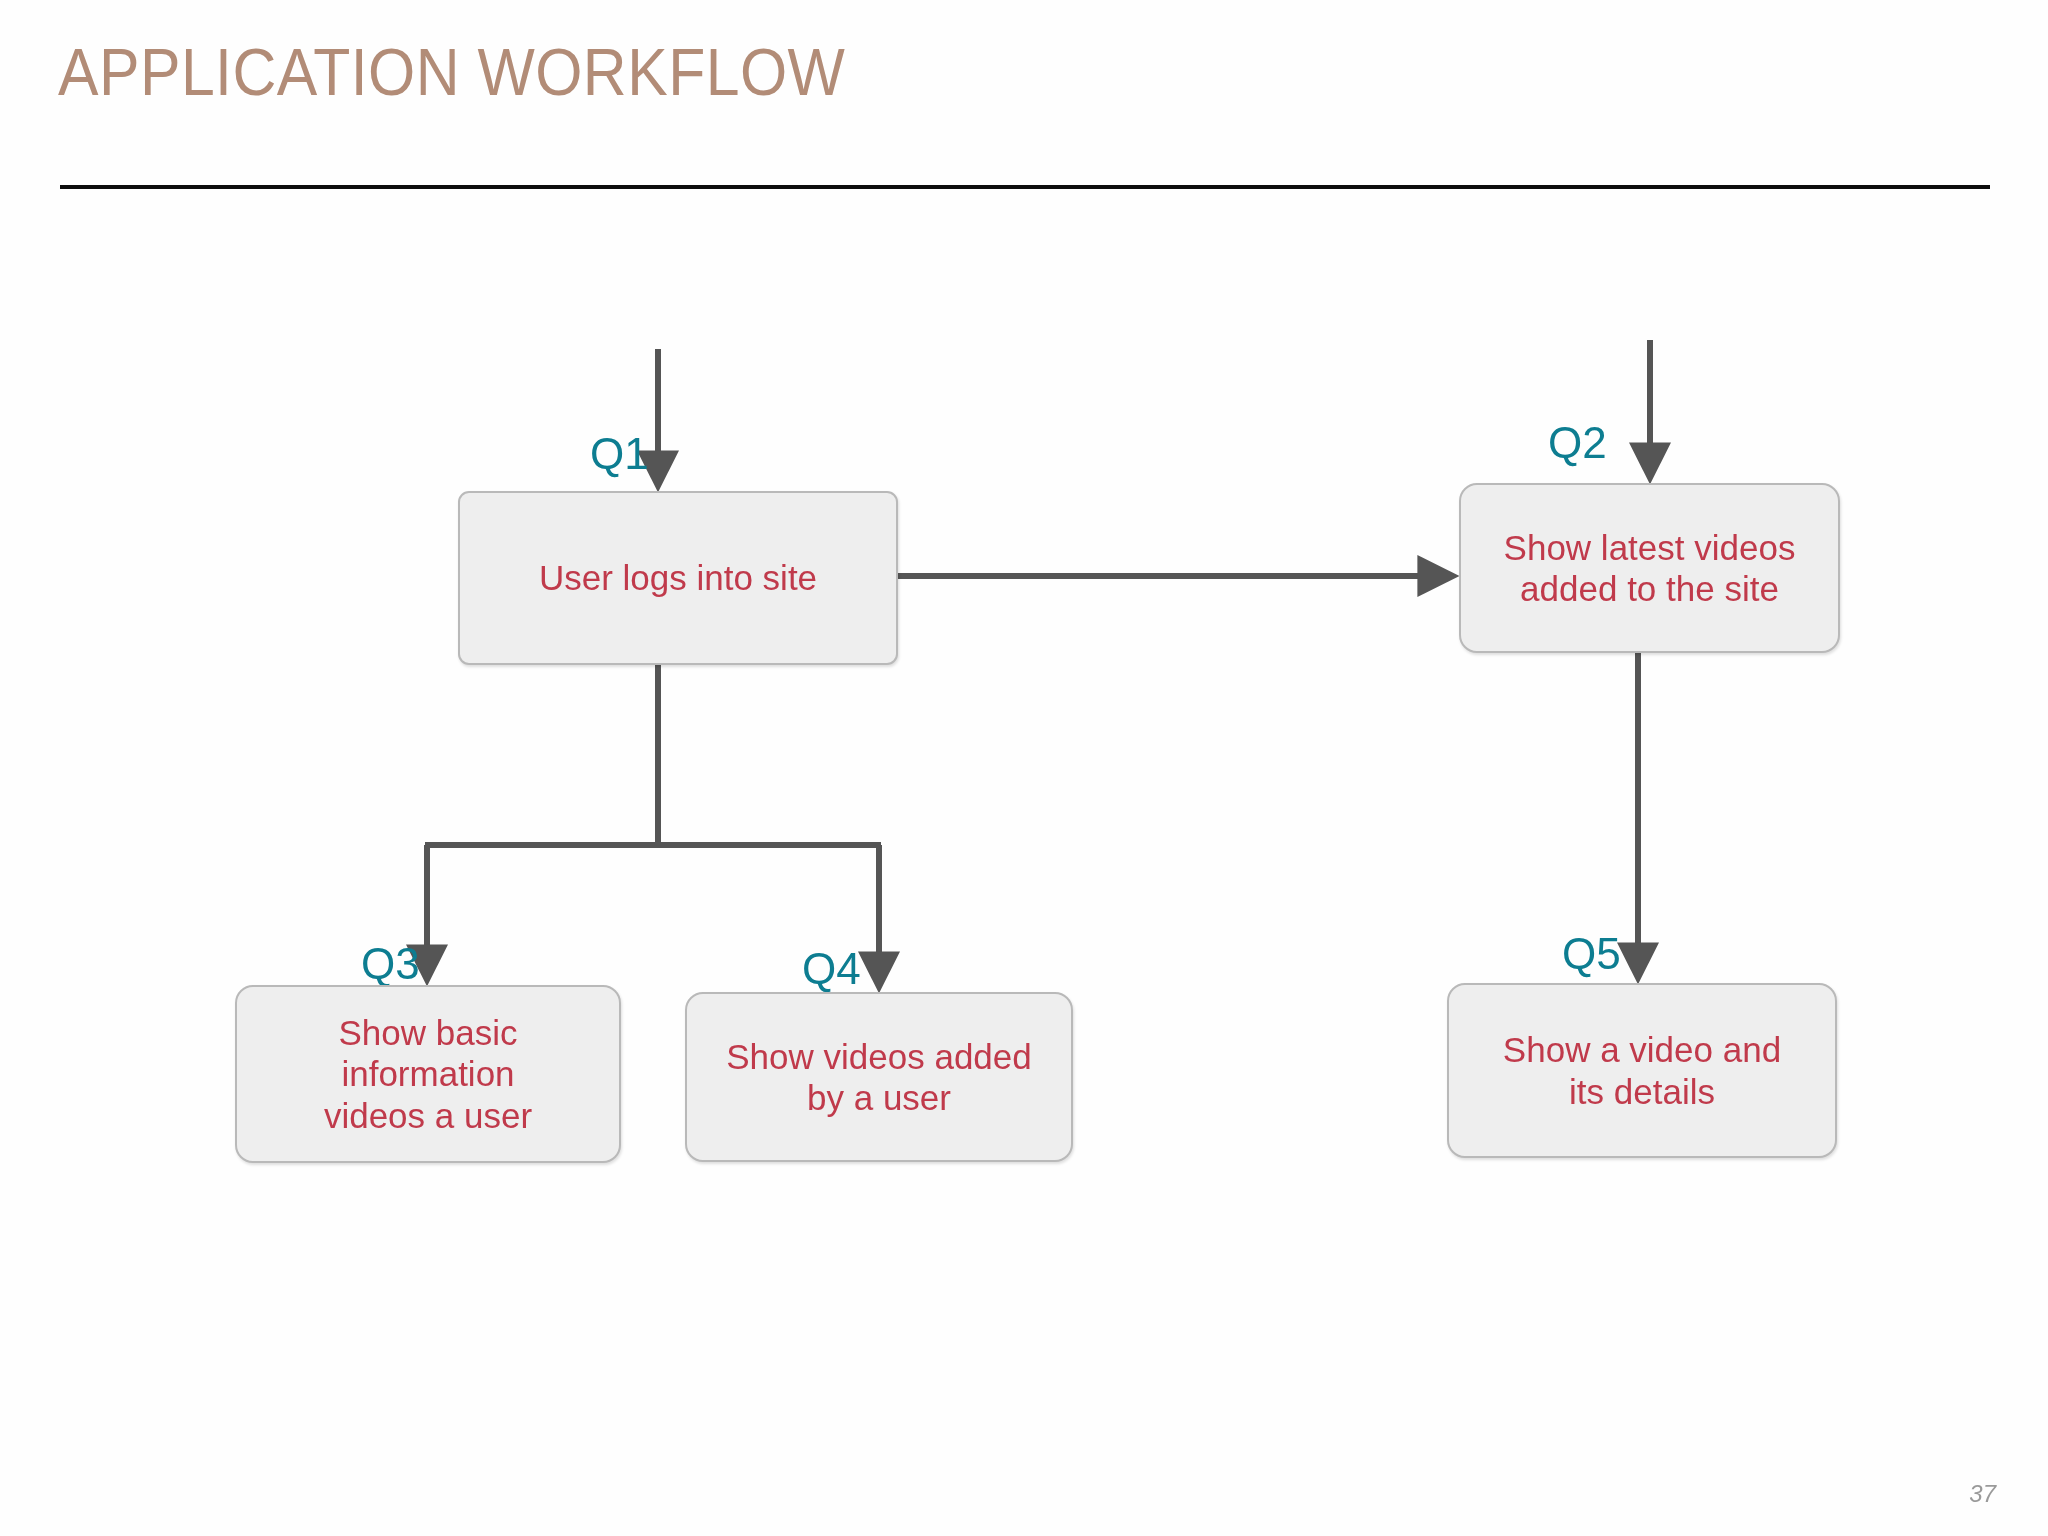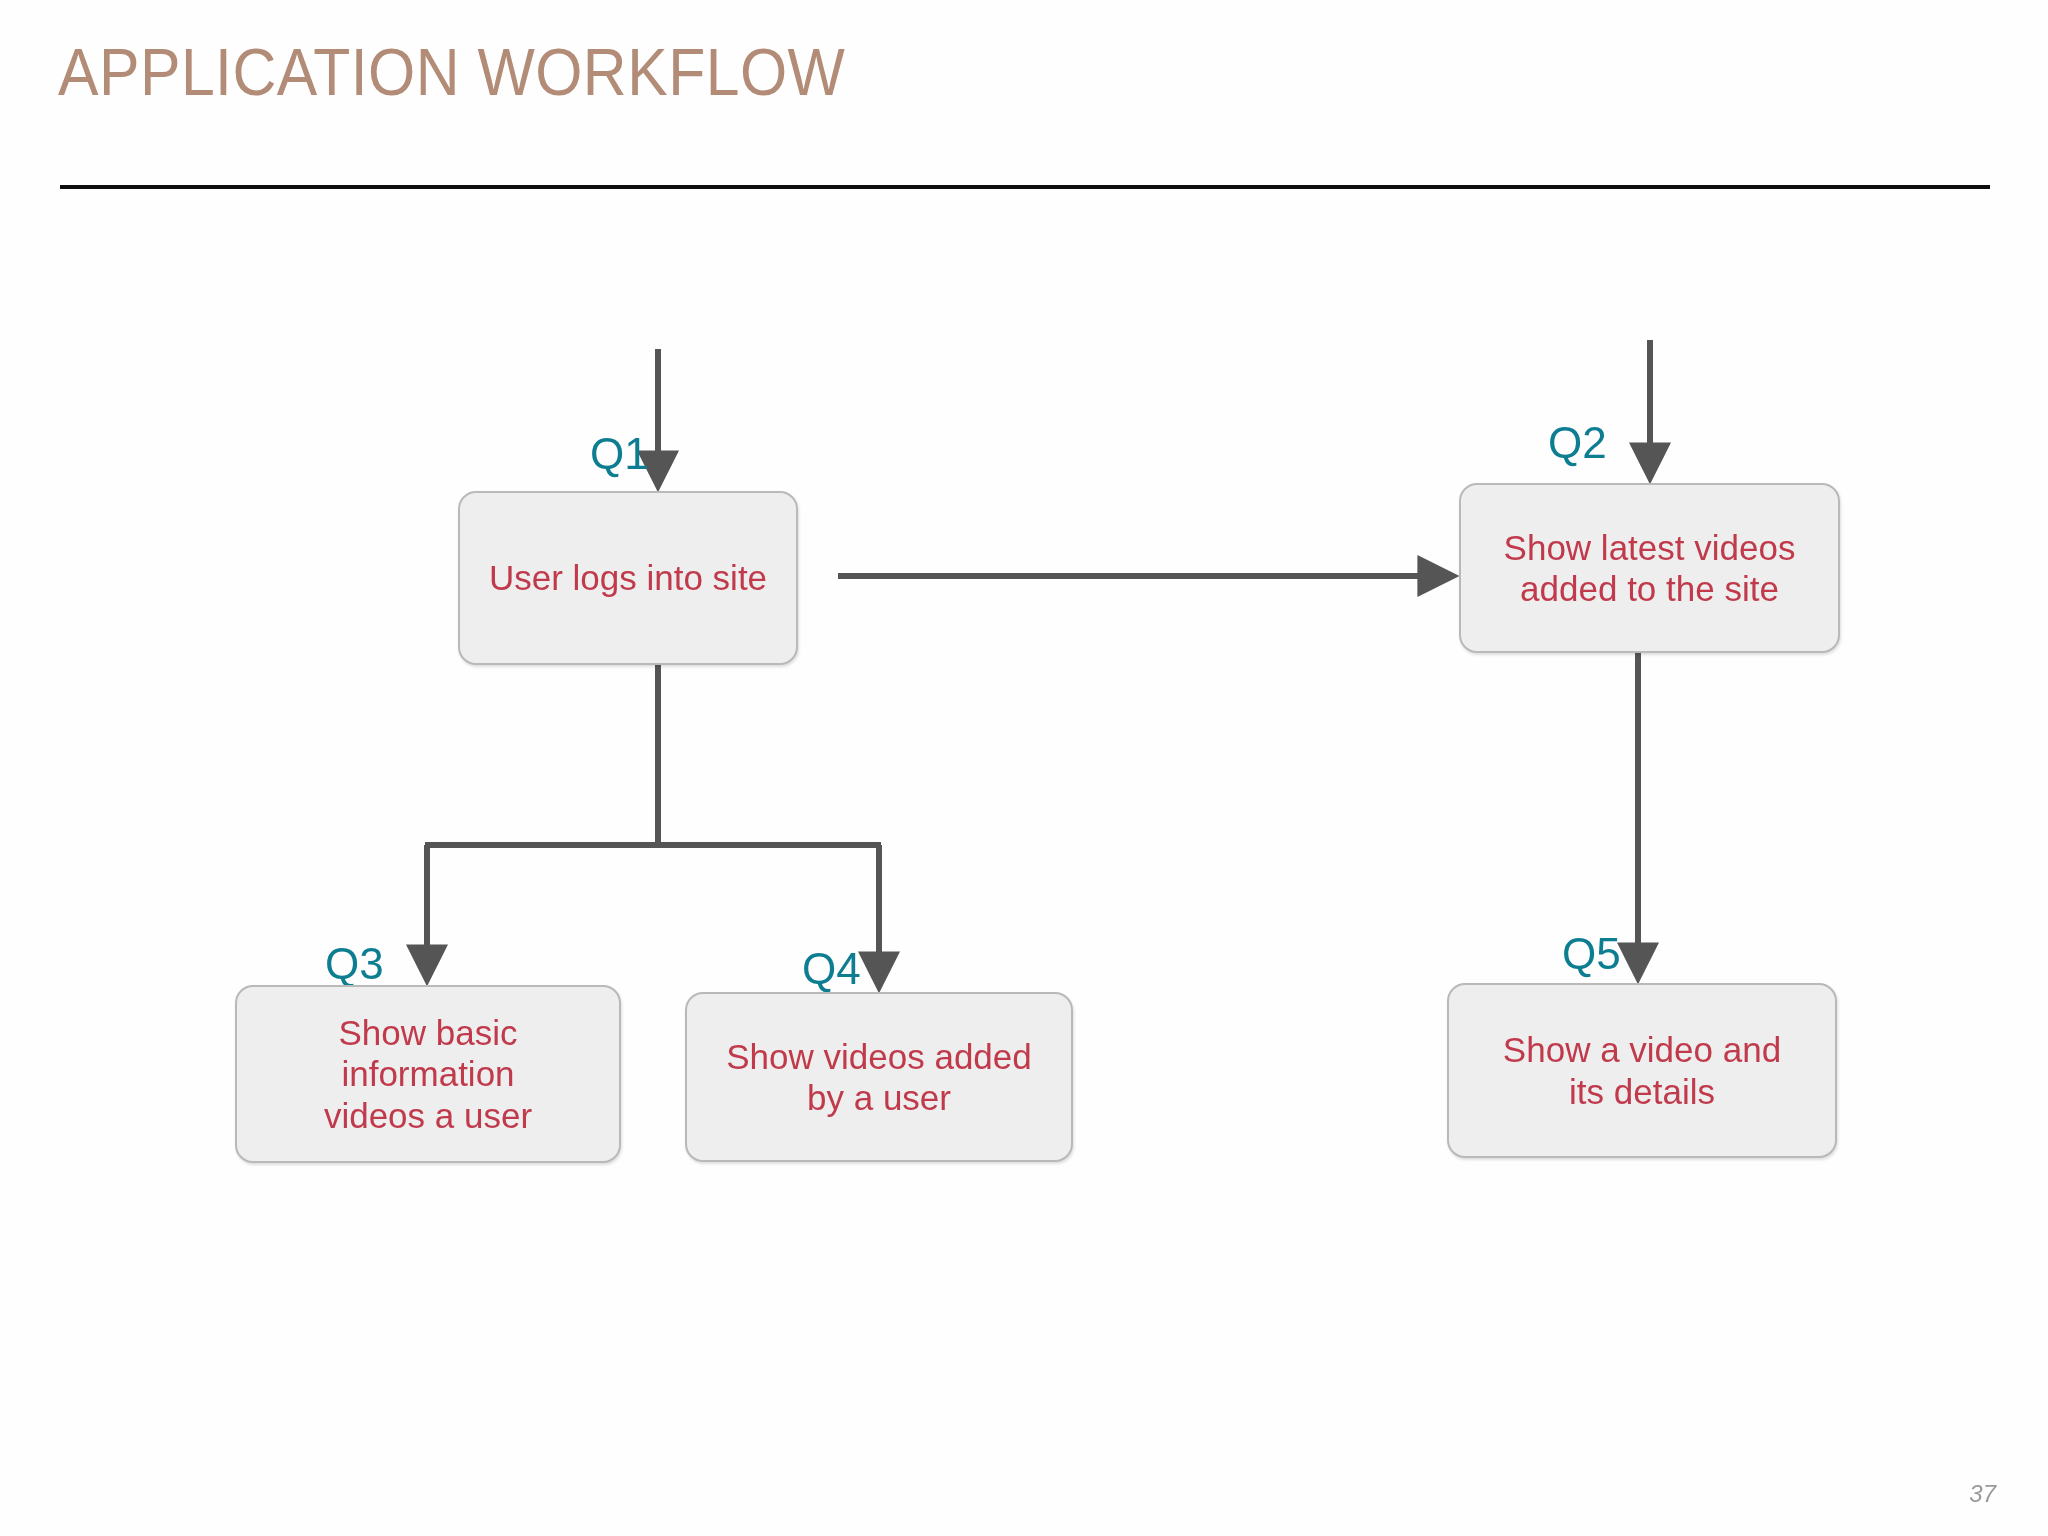--- a/index.html
+++ b/index.html
@@ -74,38 +74,38 @@
     padding: 6px 14px;
   }
   .flow-box .box-text {
     color: #c03a4b;
     font-family: "Liberation Sans", sans-serif;
     font-size: 35px;
     line-height: 1.18;
     white-space: pre-line;
   }
 
-  #box-q1 { left: 458px; top: 491px;  width: 340px; height: 174px; }
+  #box-q1 { left: 458px; top: 491px;  width: 440px; height: 174px; border-radius: 11px; }
   #box-q2 { left: 1459px; top: 483px; width: 381px; height: 170px; }
   #box-q3 { left: 235px;  top: 985px; width: 386px; height: 178px; }
   #box-q4 { left: 685px;  top: 992px; width: 388px; height: 170px; }
   #box-q5 { left: 1447px; top: 983px; width: 390px; height: 175px; text-align: center; }
 
   
   .q-label {
     position: absolute;
     color: #0d7d91;
     font-family: "Liberation Sans", sans-serif;
     font-size: 44px;
     line-height: 1;
     white-space: nowrap;
   }
   #label-q1 { left: 590px;  top: 432px; }
   #label-q2 { left: 1548px; top: 421px; }
-  #label-q3 { left: 325px;  top: 942px; }
+  #label-q3 { left: 361px;  top: 942px; }
   #label-q4 { left: 802px;  top: 947px; }
   #label-q5 { left: 1562px; top: 932px; }
 
   
   #page-number {
     position: absolute;
     right: 52px;
     bottom: 28px;
     color: #9a9a9a;
     font-size: 24px;

